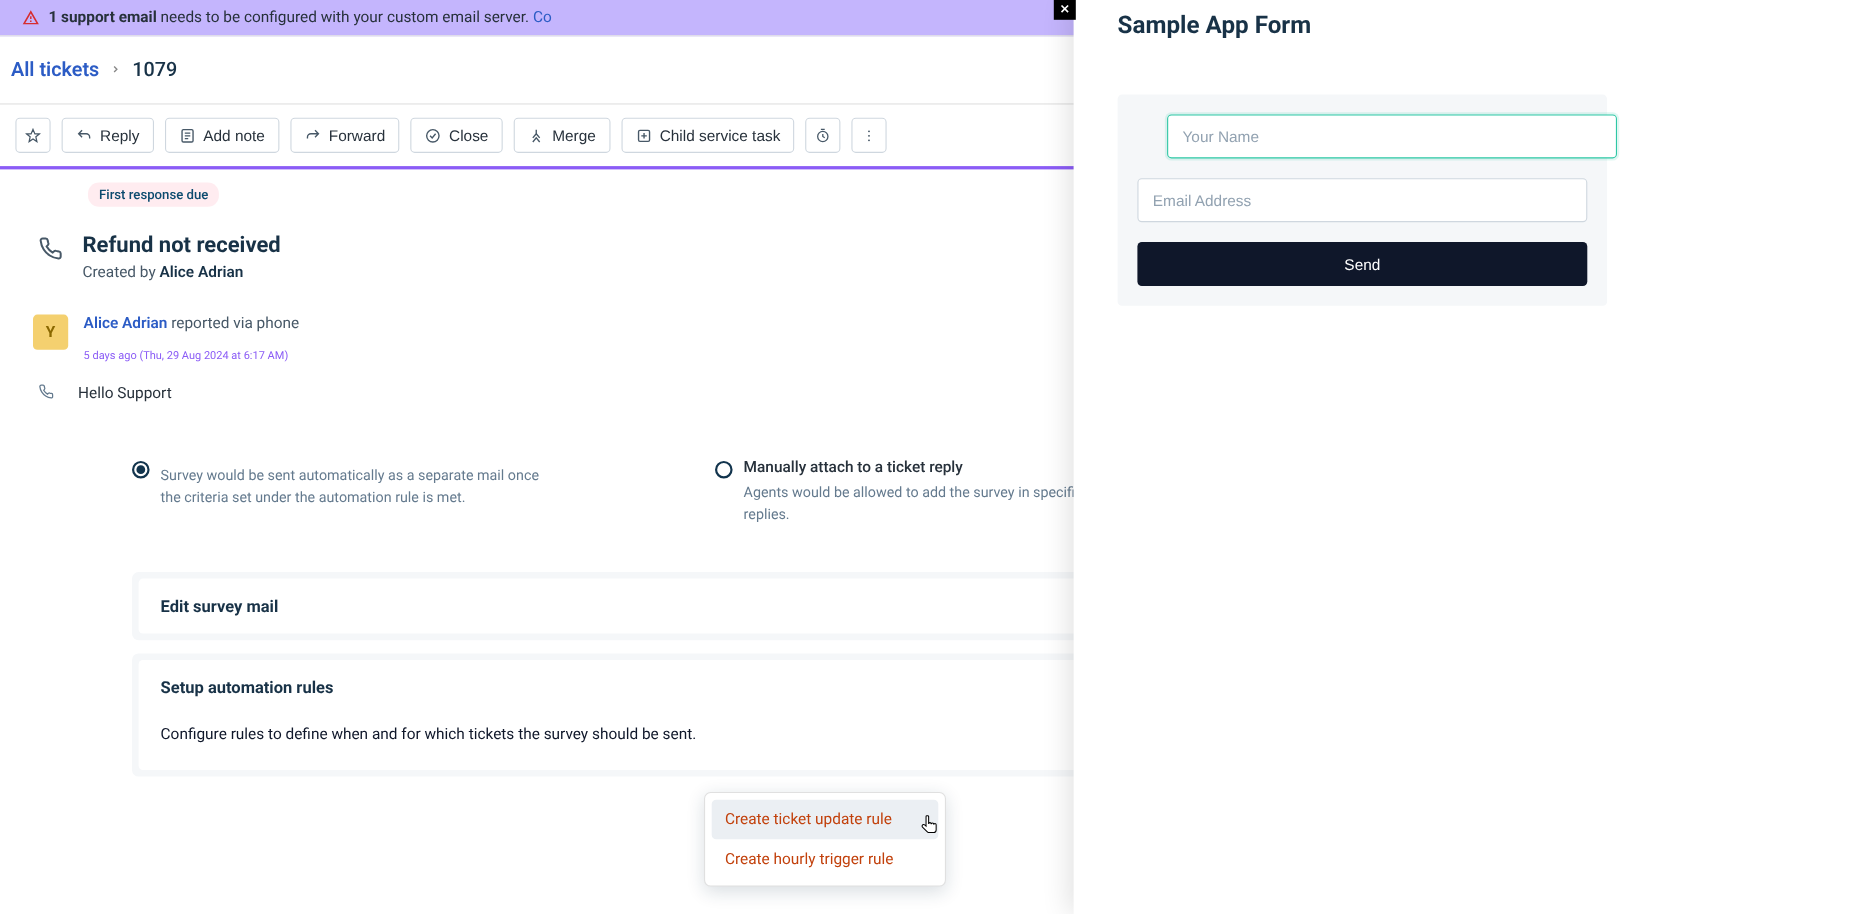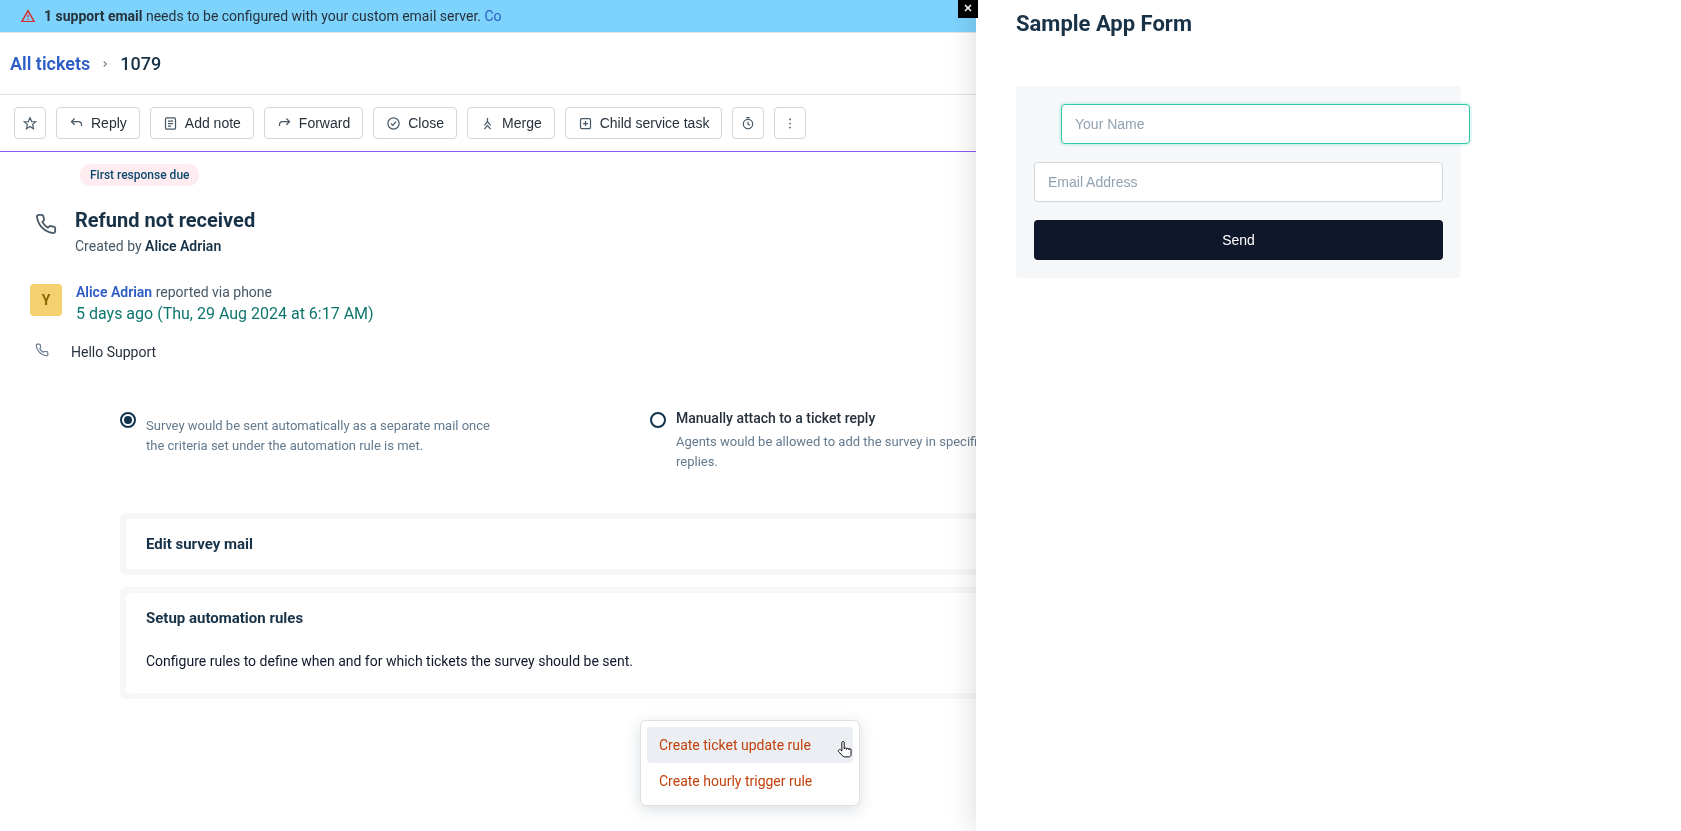--- a/index.html
+++ b/index.html
@@ -14,21 +14,21 @@
       color: #27313b;
       background: #fff;
       position: relative;
       width: 1681px;
       height: 831px;
       overflow: hidden;
     }
 
     
     .alert-bar {
-      background: #7dd3fc;
+      background: #c4b5fd;
       padding: 8px 20px;
       border-bottom: 1px solid #e5e5e5;
       display: flex;
       align-items: center;
       gap: 8px;
       font-size: 14px;
     }
 
     .alert-icon {
       color: #d72d30;
@@ -67,21 +67,21 @@
       color: #183247;
       font-weight: 500;
     }
 
     
     .toolbar {
       display: flex;
       gap: 10px;
       padding: 12px 14px;
       border-top: 1px solid #e0e0e0;
-      border-bottom: 1px solid #8b5cf6;
+      border-bottom: 3px solid #8b5cf6;
       align-items: center;
     }
 
     .toolbar-btn {
       background: #fff;
       border: 1px solid #cfd7df;
       border-radius: 4px;
       padding: 7px 12px;
       display: inline-flex;
       align-items: center;
@@ -176,23 +176,23 @@
       font-weight: 600;
       font-size: 14px;
     }
 
     .reporter-info .via {
       color: #475867;
       font-size: 14px;
     }
 
     .reporter-info .time {
-      color: #0f766e;
-      font-size: 16px;
-      margin-top: 4px;
+      color: #8b5cf6;
+      font-size: 10px;
+      margin-top: 16px;
     }
 
     
     .body-row {
       padding: 10px 35px 20px 35px;
       display: flex;
       align-items: center;
       gap: 22px;
     }
 

